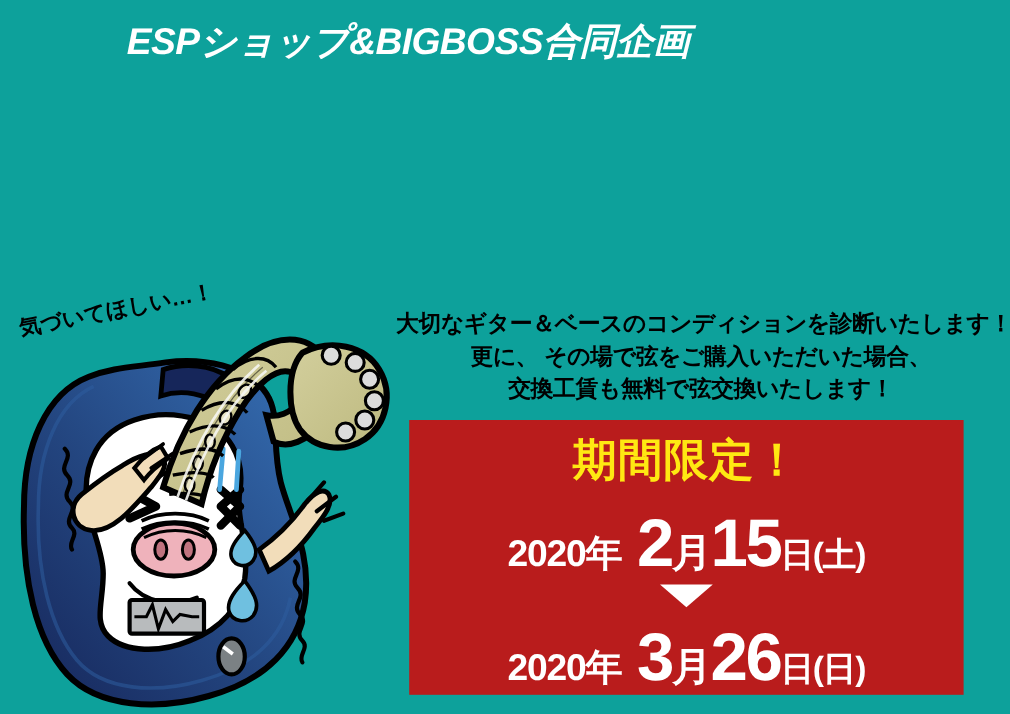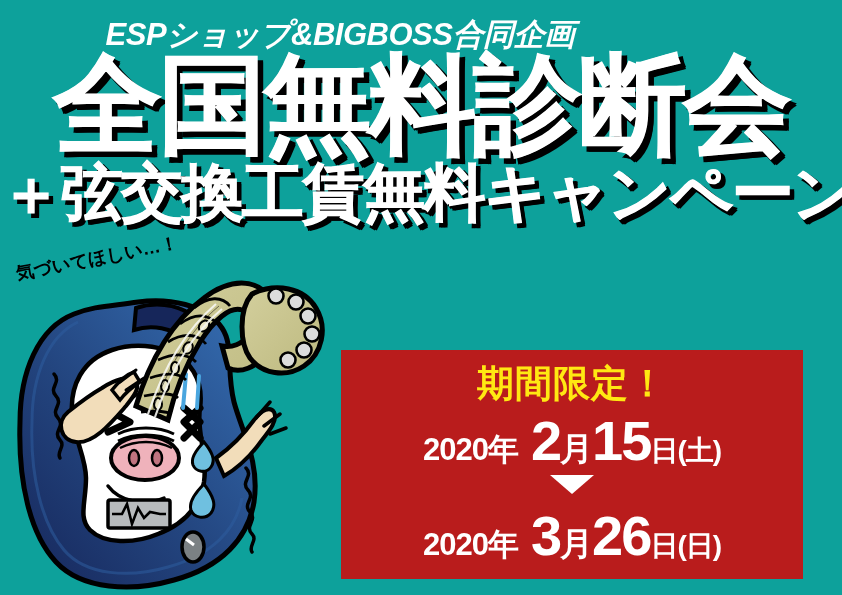--- a/index.html
+++ b/index.html
@@ -106,21 +106,21 @@
     letter-spacing: 1px;
     line-height: 1.1;
     white-space: nowrap;
   }
   .date-line {
     color: #ffffff;
     white-space: nowrap;
     line-height: 1;
     font-weight: 700;
   }
-  .date-row1 { margin-top: 8px; }
+  .date-row1 { margin-top: 20px; }
   .date-row2 { margin-top: 14px; }
   .d-year {
     font-size: 31px;
     font-weight: 700;
     letter-spacing: -1px;
     vertical-align: baseline;
   }
   .d-num {
     font-size: 56px;
     font-weight: 700;
@@ -171,25 +171,26 @@
     height: 333px;
   }
 </style>
 </head>
 <body>
 
 <div id="banner">
 
   <div class="subtitle">ESPショップ&amp;BIGBOSS合同企画</div>
 
-  <div class="headline-wrap">
-    <span class="headline1">全国無料診断会</span>
-    <span class="headline2">＋弦交換工賃無料キャンペーン</span>
+
+  <div class="desc">
+    <div>大切なギター＆ベースのコンディションを診断いたします！</div>
+    <div>更に、 その場で弦をご購入いただいた場合、</div>
+    <div>交換工賃も無料で弦交換いたします！</div>
   </div>
-
 
   <div class="datebox">
 
     <div class="limited">期間限定！</div>
 
     <div class="date-line date-row1">
       <span class="d-year">2020年</span><span style="display:inline-block;width:13px"></span><span class="d-num">2</span><span class="d-unit">月</span><span class="d-num">15</span><span class="d-small">日</span><span class="d-small">(土)</span>
     </div>
 
     <div class="arrow-sep"></div>

